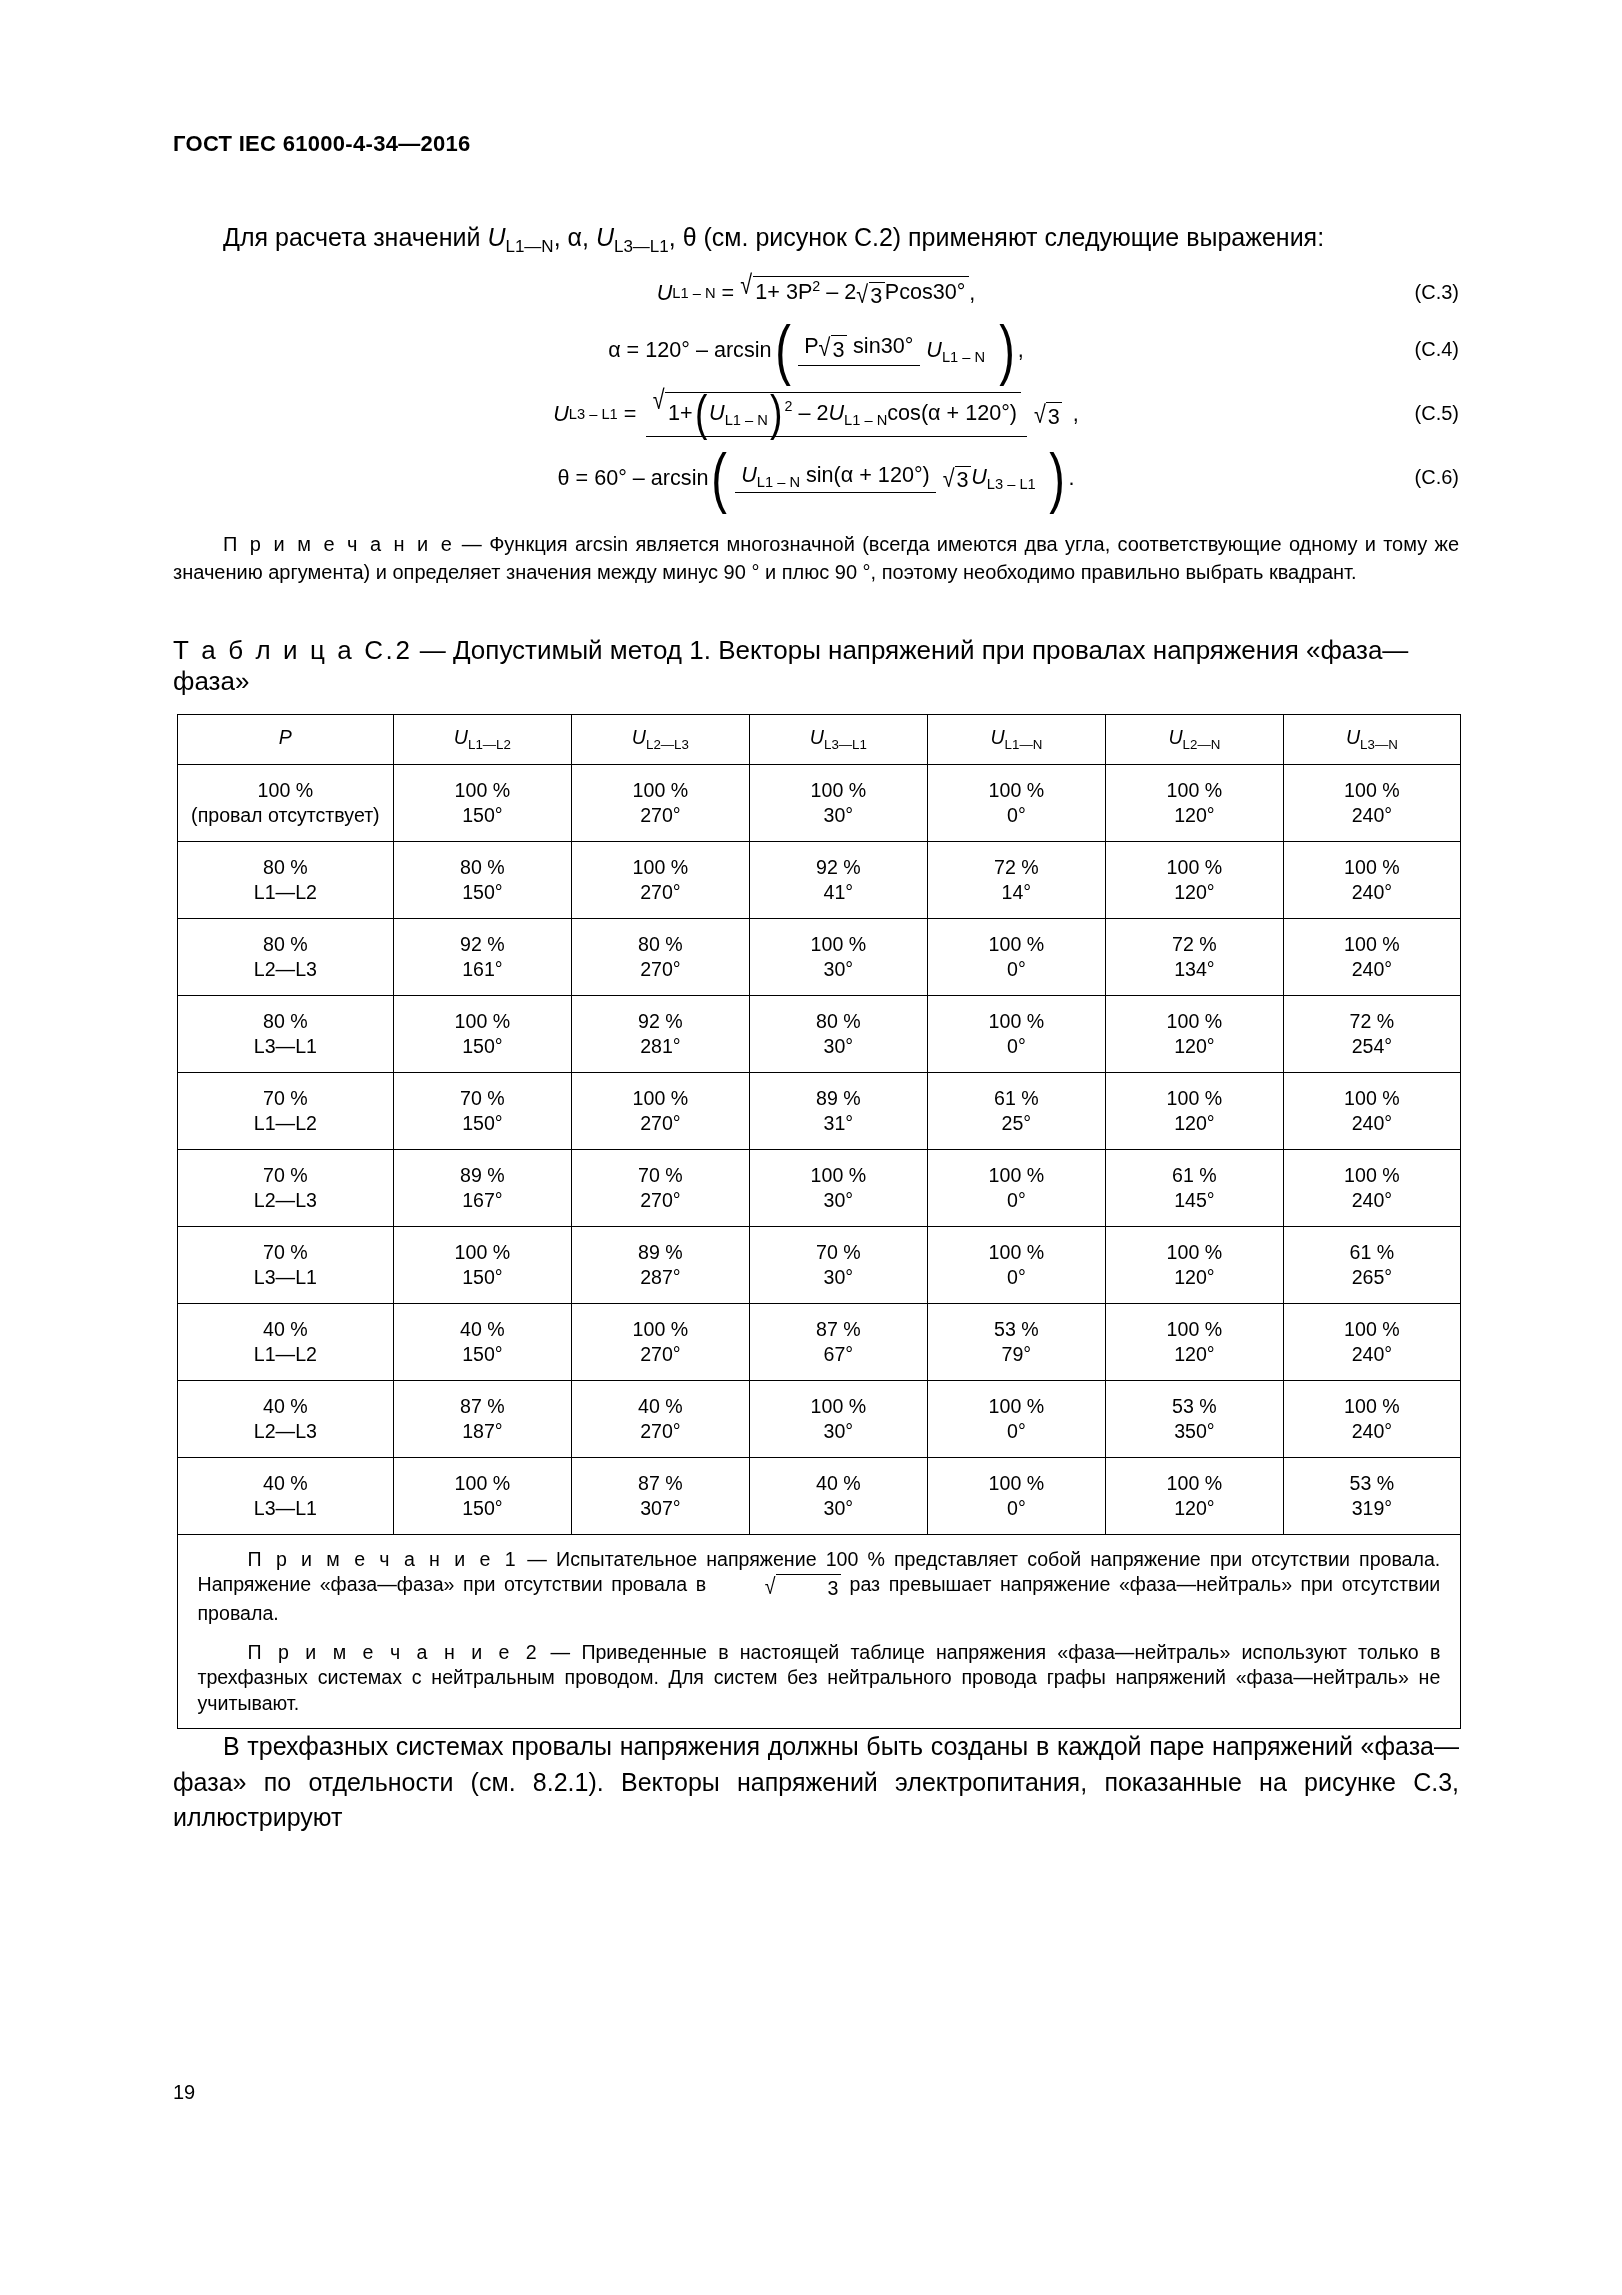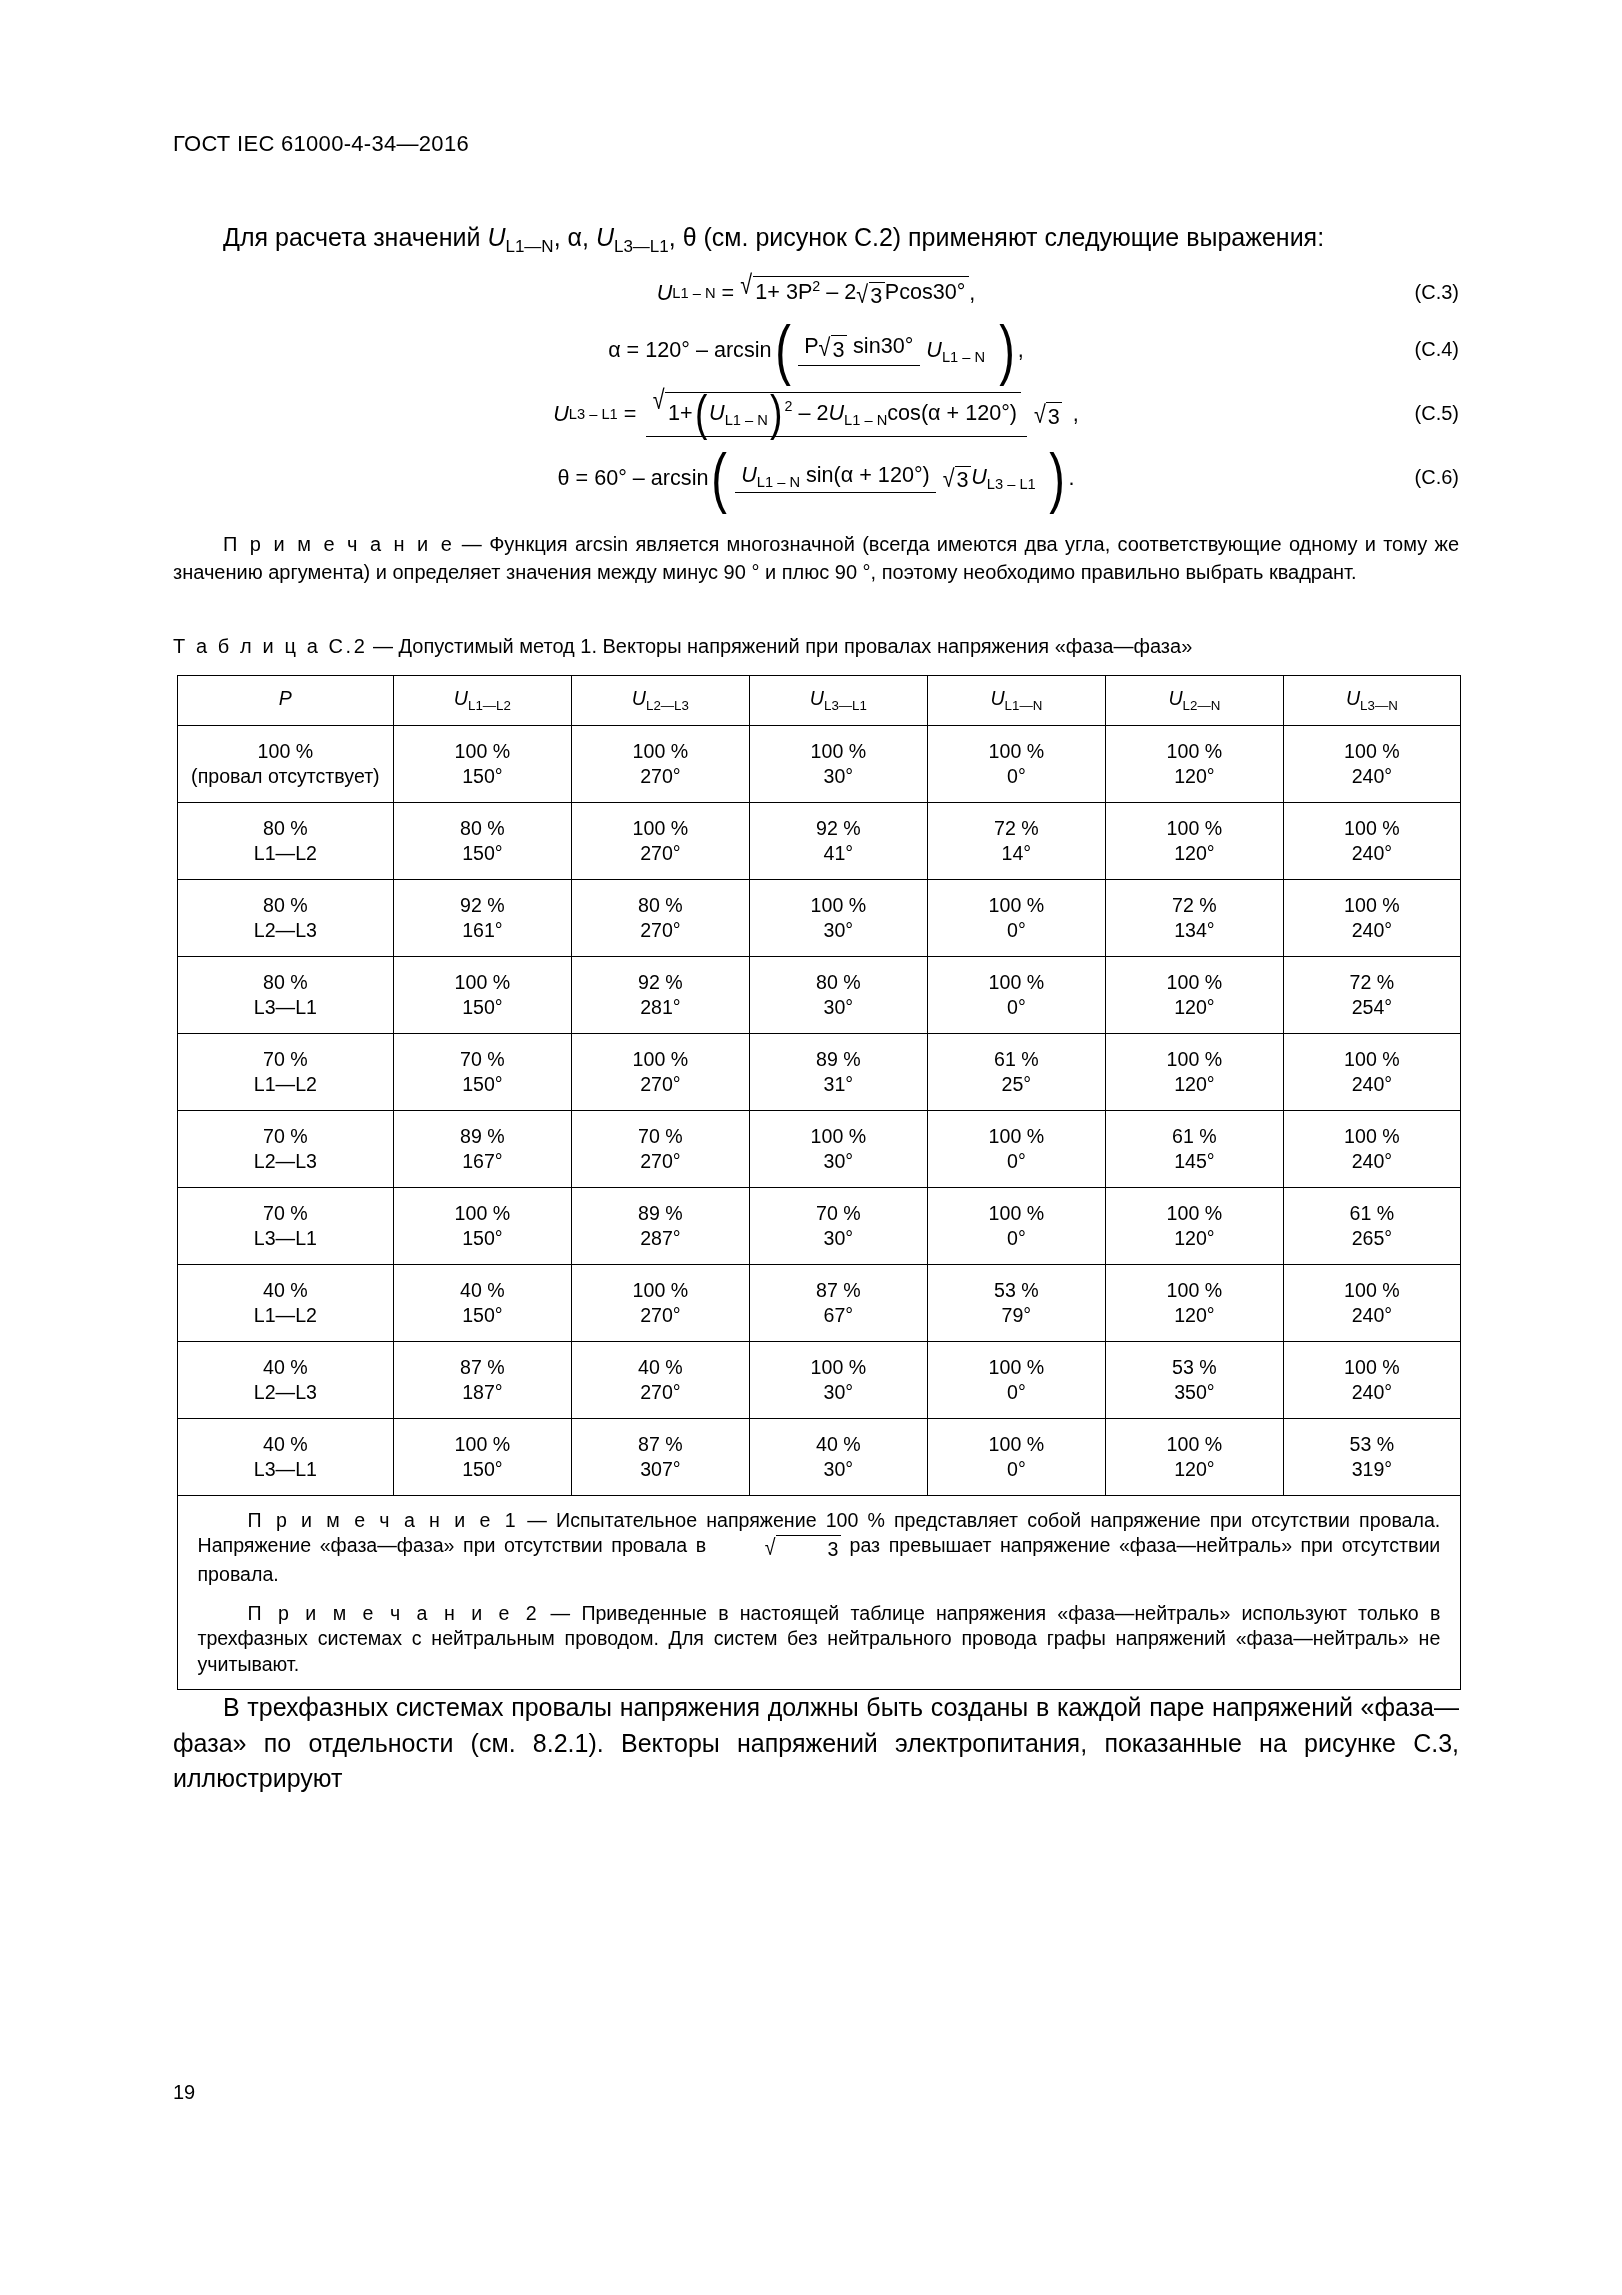--- a/index.html
+++ b/index.html
@@ -17,21 +17,21 @@
   .page {
     position: absolute;
     left: 0; top: 0;
     width: 1623px;
     height: 2295px;
     box-sizing: border-box;
     padding: 131px 164px 0 173px;
   }
   .header-title {
     font-size: 22px;
-    font-weight: normal;
+    font-weight: bold;
     letter-spacing: 0.3px;
     margin-bottom: 63px;
   }
   .body-par {
     font-size: 25px;
     line-height: 1.42;
     text-align: justify;
     margin: 0 0 9.2px 0;
   }
   .indent {
@@ -114,21 +114,21 @@
     font-size: 20px;
     line-height: 1.42;
     text-align: justify;
     margin: 29px 0 0 0;
   }
   .spaced {
     letter-spacing: 2.6px;
   }
   
   .table-caption {
-    font-size: 20px;
+    font-size: 26px;
     margin: 48px 0 17px 0;
   }
   table.data {
     border-collapse: collapse;
     width: 1283px;
     margin-left: 3.9px;
     table-layout: fixed;
   }
   table.data td, table.data th {
     border: 1.3px solid #000;

